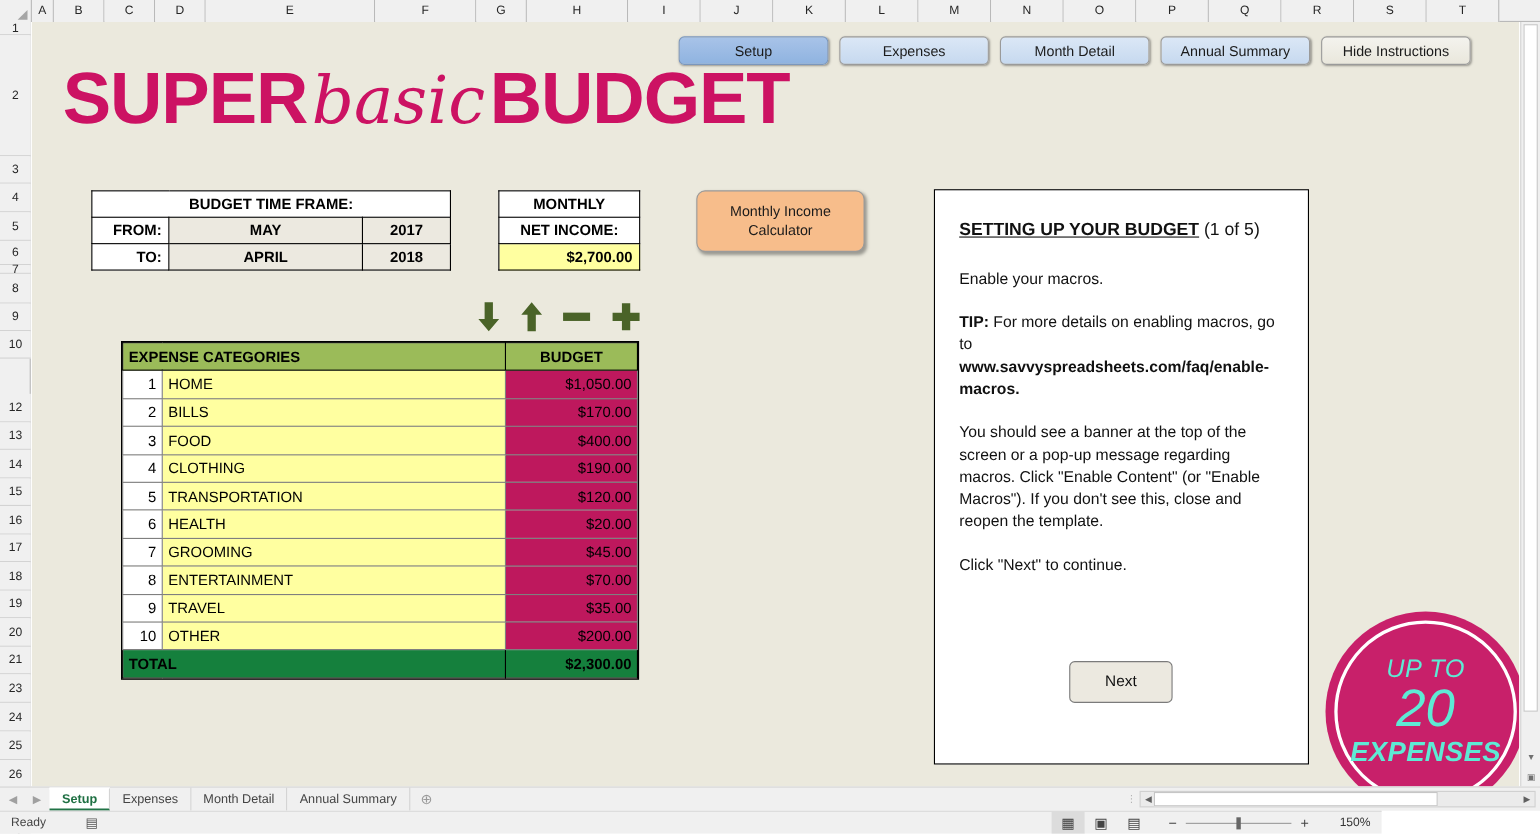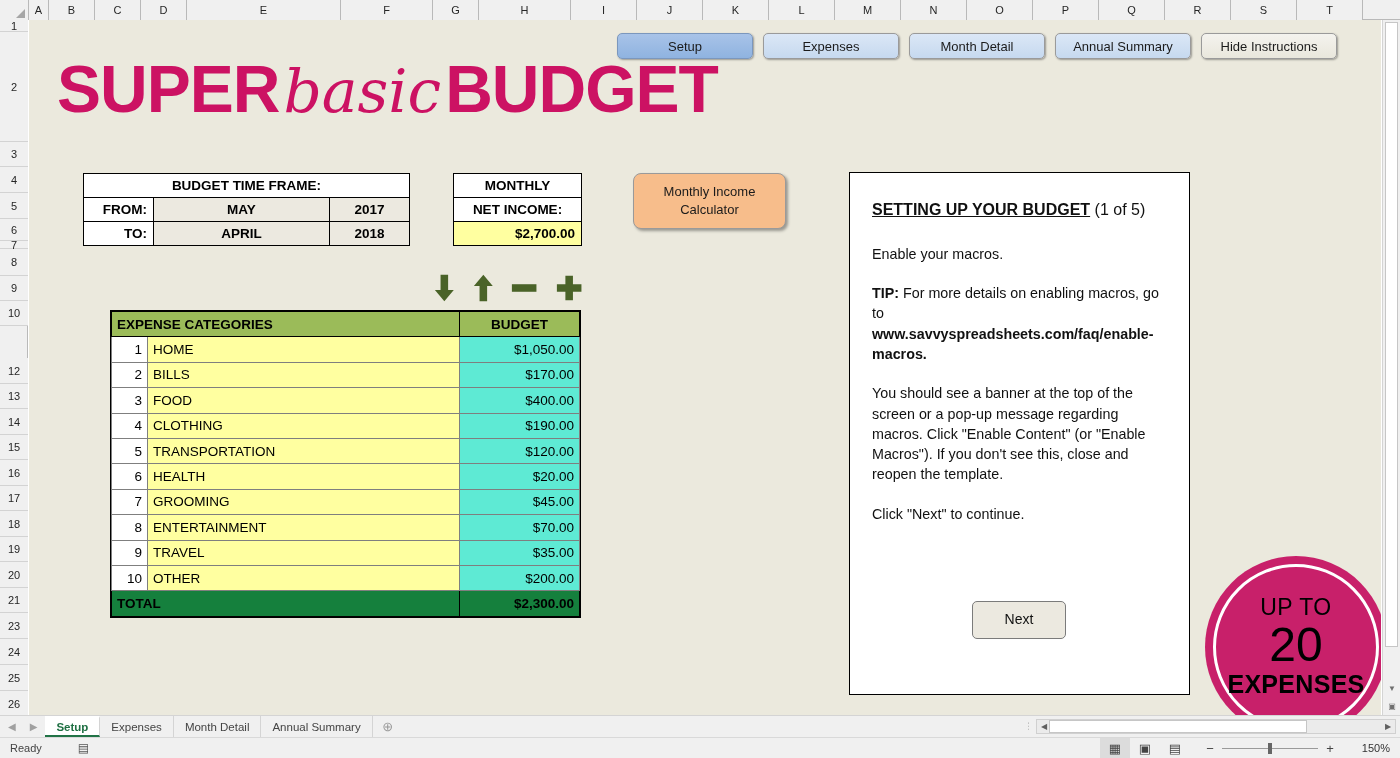--- a/index.html
+++ b/index.html
@@ -207,21 +207,21 @@
   .exptable .h-cat { width: 348px; text-align: left; }
   .exptable .h-bud { width: 120px; text-align: center; }
   .exptable .num {
     width: 36px; text-align: right; background: #ffffff;
     border-right: 1px solid #7f7f7f;
   }
   .exptable .cat {
     width: 312px; text-align: left; background: #ffffa0;
   }
   .exptable .bud {
-    width: 120px; text-align: right; background: #5eead4;
+    width: 120px; text-align: right; background: #be185d;
   }
   .exptable .trow td {
     background: #15803d;
     font-weight: bold;
     border-color: #000;
   }
   .exptable .t-lbl { text-align: left; }
   .exptable .t-val { text-align: right; }
 
   
@@ -258,24 +258,25 @@
     box-sizing: border-box;
   }
 
   
   .badge {
     position: absolute;
     left: 1176px; top: 536px;
     width: 182px; height: 182px;
     border-radius: 50%;
     background: #c8206a;
-    color: #000000;
+    color: #5eead4;
     display: flex; flex-direction: column;
     align-items: center; justify-content: center;
     box-sizing: border-box;
+    font-style: italic;
   }
   .badge::before {
     content: "";
     position: absolute;
     left: 8px; top: 8px; right: 8px; bottom: 8px;
     border: 3px solid #fff;
     border-radius: 50%;
   }
   .badge .b1 { font-size: 23px; letter-spacing: .5px; line-height: 1.1; z-index:1;}
   .badge .b2 { font-size: 48px; font-weight: normal; line-height: 1.05; z-index:1;}
@@ -365,21 +366,21 @@
     width: 14px; height: 13px;
     display: flex; align-items: center; justify-content: center;
     font-size: 8px; color: #606060;
     position: absolute; top: 0;
   }
 
   
   .statusbar {
     position: absolute;
     left: 0; top: 737px;
-    width: 1400px; height: 21px;
+    width: 1256px; height: 21px;
     background: #f0f0f0;
     border-top: 1px solid #d9d9d9;
     display: flex; align-items: center;
     font-size: 11px; color: #444;
     box-sizing: border-box;
   }
   .sb-ready { margin-left: 10px; }
   .sb-icon { margin-left: 36px; font-size: 12px; color:#555; }
   .sb-right {
     margin-left: auto; display: flex; align-items: center;

